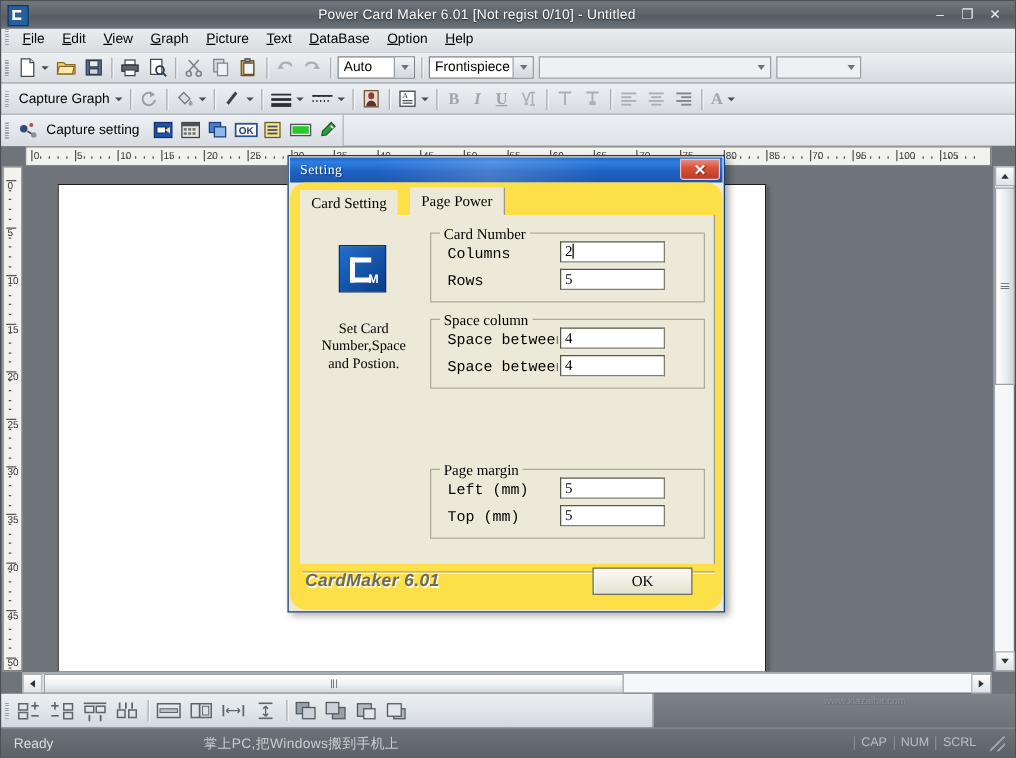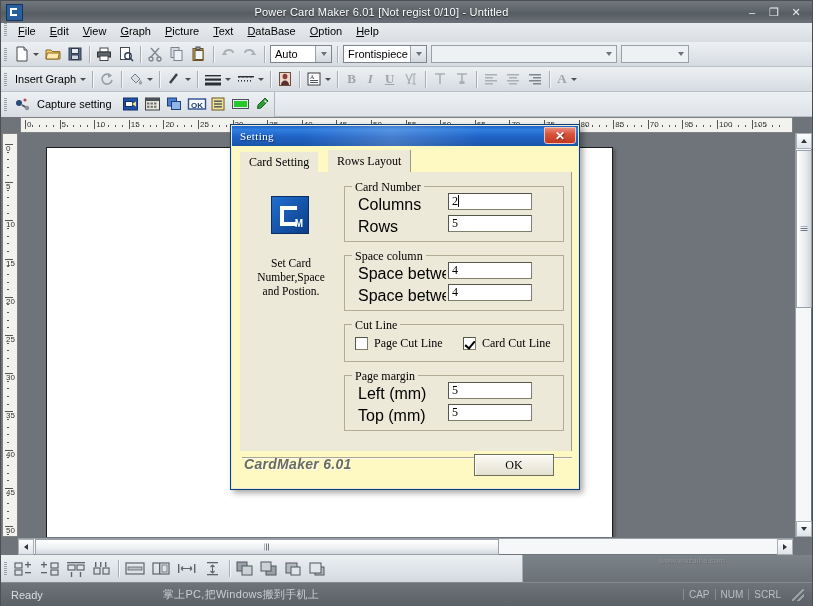--- a/index.html
+++ b/index.html
@@ -236,21 +236,21 @@
   .dlg-close{
     position:absolute;right:2px;top:1px;width:32px;height:17px;
     background:linear-gradient(#e98b7c 0%,#d9523c 40%,#c23a22 100%);
     border:1px solid #f0c3b6;border-radius:0 0 3px 3px;
     display:flex;align-items:center;justify-content:center;
     color:#fff;font-size:12px;font-weight:bold;
     font-family:"Liberation Sans",sans-serif;
     text-shadow:1px 1px 1px rgba(0,0,0,.4);z-index:2;
     box-sizing:border-box;
   }
-  .dlg-body{position:absolute;left:1px;top:21px;right:1px;bottom:1px;background:#fef9c3;}
+  .dlg-body{position:absolute;left:1px;top:21px;right:1px;bottom:1px;background:#fde047;border-radius:13px;}
 
   .tabstrip{position:absolute;left:8px;top:6px;width:332px;height:22px;}
   .tab{
     position:absolute;top:0;height:21px;padding:0 9px;
     font-family:"Liberation Serif",serif;font-size:12px;color:#000;
     display:flex;align-items:center;white-space:nowrap;box-sizing:border-box;
   }
   .tab.inactive{
     background:#ece9d8;
     left:0;
@@ -292,21 +292,21 @@
     position:absolute;
     border:1px solid #b0ac95;
     box-sizing:border-box;
   }
   .gbox-label{
     position:absolute;left:7px;top:-7px;background:#ece9d8;
     padding:0 3px;font-family:"Liberation Serif",serif;font-size:12px;color:#000;
     white-space:nowrap;
   }
   .flabel{
-    font-family:Liberation Sans, sans-serif;font-size:16px;color:#000;
+    font-family:Liberation Mono, monospace;font-size:12px;color:#000;
     white-space:nowrap;overflow:hidden;
   }
   .ftext{
     position:absolute;height:17px;background:#fff;
     border:1px solid #7f7f6e;border-top-color:#55554a;border-left-color:#55554a;
     box-sizing:border-box;
     font-family:"Liberation Serif",serif;font-size:12px;color:#000;
     padding:0 0 0 3px;line-height:15px;
     outline:none;
   }
@@ -469,21 +469,21 @@
     <div class="combo flat" style="width:68px">
       <span class="cval"></span>
       <span class="cbtn">
           <i></i>
         </span>
     </div>
   </div>
 
   <div class="tbrow" id="tb2">
     <div class="grip"></div>
-    <span class="tb-label">Insert Graph</span>
+    <span class="tb-label">Capture Graph</span>
     <div class="caret"></div>
     <div class="tsep"></div>
     <div class="tbtn">
       <svg width="16" height="16" viewBox="0 0 16 16">
           <path d="M12 5A5 5 0 1 0 13 9" stroke="#9aa0a7" stroke-width="1.6" fill="none"></path>
           <path d="M9 2l4 2.5-4 2.5z" fill="#9aa0a7"></path>
         </svg>
     </div>
     <div class="tsep"></div>
     <div class="tbtn">
@@ -1038,21 +1038,21 @@
   <div class="dialog">
     <div class="dlg-title">
       <span class="dlg-title-text">Setting</span>
       <div class="dlg-close">✕</div>
     </div>
 
     <div class="dlg-body">
 
       <div class="tabstrip">
         <div class="tab inactive">Card Setting</div>
-        <div class="tab active">Rows Layout</div>
+        <div class="tab active">Page Power</div>
       </div>
 
       <div class="tabpane">
 
         <div class="side-icon">
           <b>M</b>
         </div>
         <div class="side-text">Set Card Number,Space and Postion.</div>
 
         <div class="gbox" style="left:104px;top:14px;width:220px;height:56px">
@@ -1072,31 +1072,20 @@
           <span class="flabel" style="position:absolute;left:13px;top:9px;width:88px">Space between column</span>
           <div class="ftext" style="left:103px;top:6px;width:84px">
             <span>4</span>
           </div>
           <span class="flabel" style="position:absolute;left:13px;top:31px;width:88px">Space between rows</span>
           <div class="ftext" style="left:103px;top:28px;width:84px">
             <span>4</span>
           </div>
         </div>
 
-        <div class="gbox" style="left:104px;top:152px;width:220px;height:38px">
-          <span class="gbox-label">Cut Line</span>
-          <label class="chk" style="left:10px;top:11px">
-            <span class="chkbox"></span>
-            <span>Page Cut Line</span>
-          </label>
-          <label class="chk" style="left:118px;top:11px">
-            <span class="chkbox on"></span>
-            <span>Card Cut Line</span>
-          </label>
-        </div>
 
         <div class="gbox" style="left:104px;top:203px;width:220px;height:56px">
           <span class="gbox-label">Page margin</span>
           <span class="flabel" style="position:absolute;left:13px;top:9px;width:84px">Left (mm)</span>
           <div class="ftext" style="left:103px;top:6px;width:84px">
             <span>5</span>
           </div>
           <span class="flabel" style="position:absolute;left:13px;top:31px;width:84px">Top (mm)</span>
           <div class="ftext" style="left:103px;top:28px;width:84px">
             <span>5</span>

